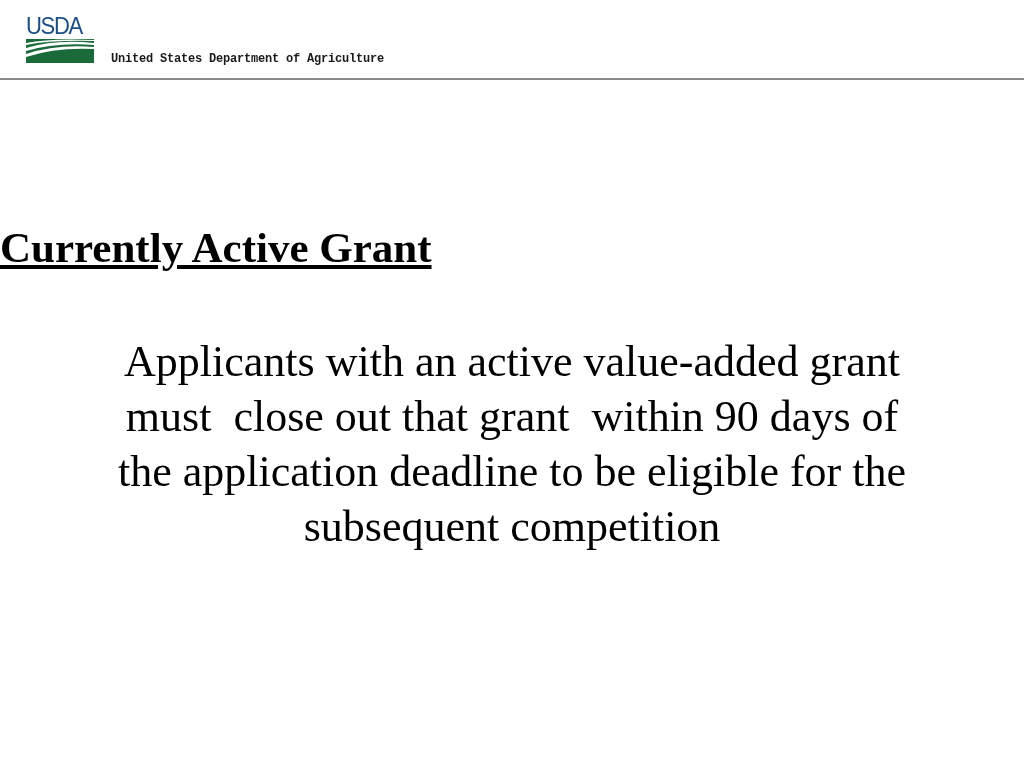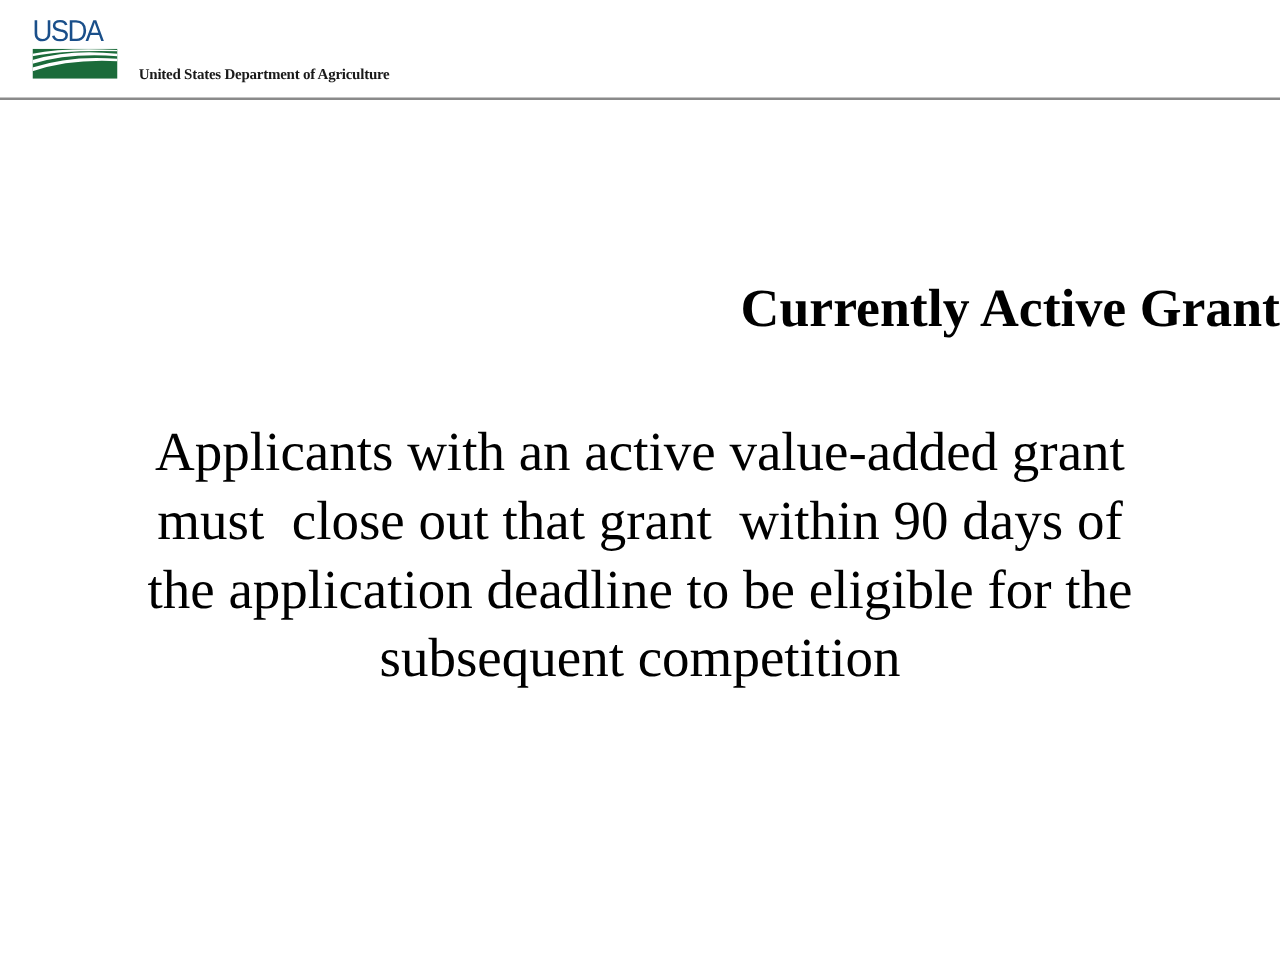--- a/index.html
+++ b/index.html
@@ -10,27 +10,27 @@
   .header { position: absolute; left: 0; top: 0; width: 1024px; height: 80px; padding-left: 42px; }
   .logo { position: absolute; left: 26px; top: 14px; width: 68px; height: 50px; }
   .logo-text {
     position: absolute; left: 0; top: 0; width: 68px; height: 24px;
     font-family: "Liberation Sans", sans-serif; font-size: 24px; line-height: 24px;
     color: #1a4f8a; letter-spacing: -1.5px; transform: scaleX(0.92); transform-origin: left top;
   }
   .logo-field { position: absolute; left: 0; top: 25px; width: 68px; height: 24px; }
   .agency-name {
     position: absolute; left: 111px; top: 52px;
-    font-family: Liberation Serif, serif; font-weight: bold; font-size: 12px; color: #1a1a1a;
+    font-family: Liberation Mono, monospace; font-weight: bold; font-size: 12px; color: #1a1a1a;
     letter-spacing: -0.2px;
   }
   .divider { position: absolute; left: 0; top: 78px; width: 1024px; height: 2px; background: #8a8a8a; }
   .title {
-    position: absolute; left: 0; top: 222px; width: 1024px; text-align: right;
-    font-weight: bold; font-size: 43px; color: #000; line-height: 52px;
+    position: absolute; left: 0; top: 222px; width: 1024px; text-align: left;
+    font-weight: bold; font-size: 43px; color: #000; line-height: 52px; text-decoration: underline;
   }
   .body-text {
     position: absolute; left: 112px; top: 334px; width: 800px; text-align: center;
     font-size: 44px; line-height: 55px; color: #000; white-space: pre-wrap;
   }
 </style>
 </head>
 <body>
 
 <div class="header">

